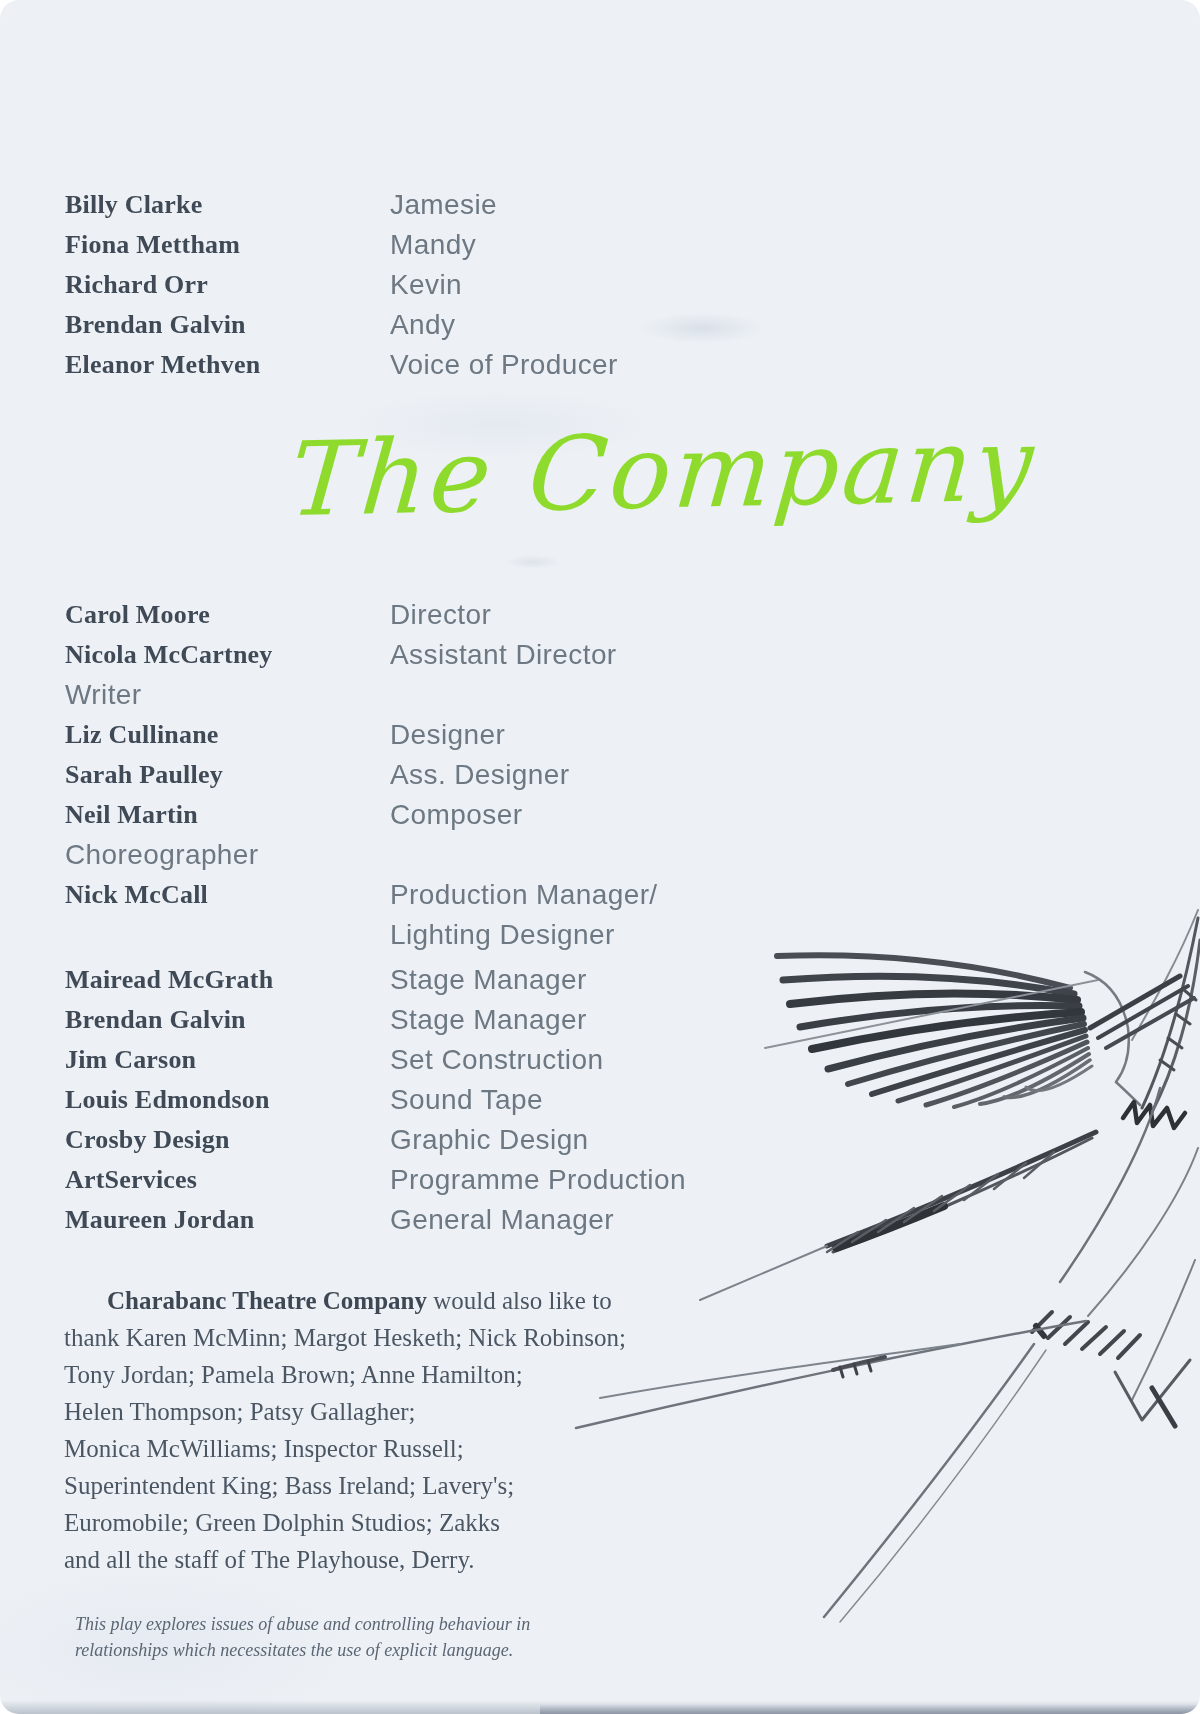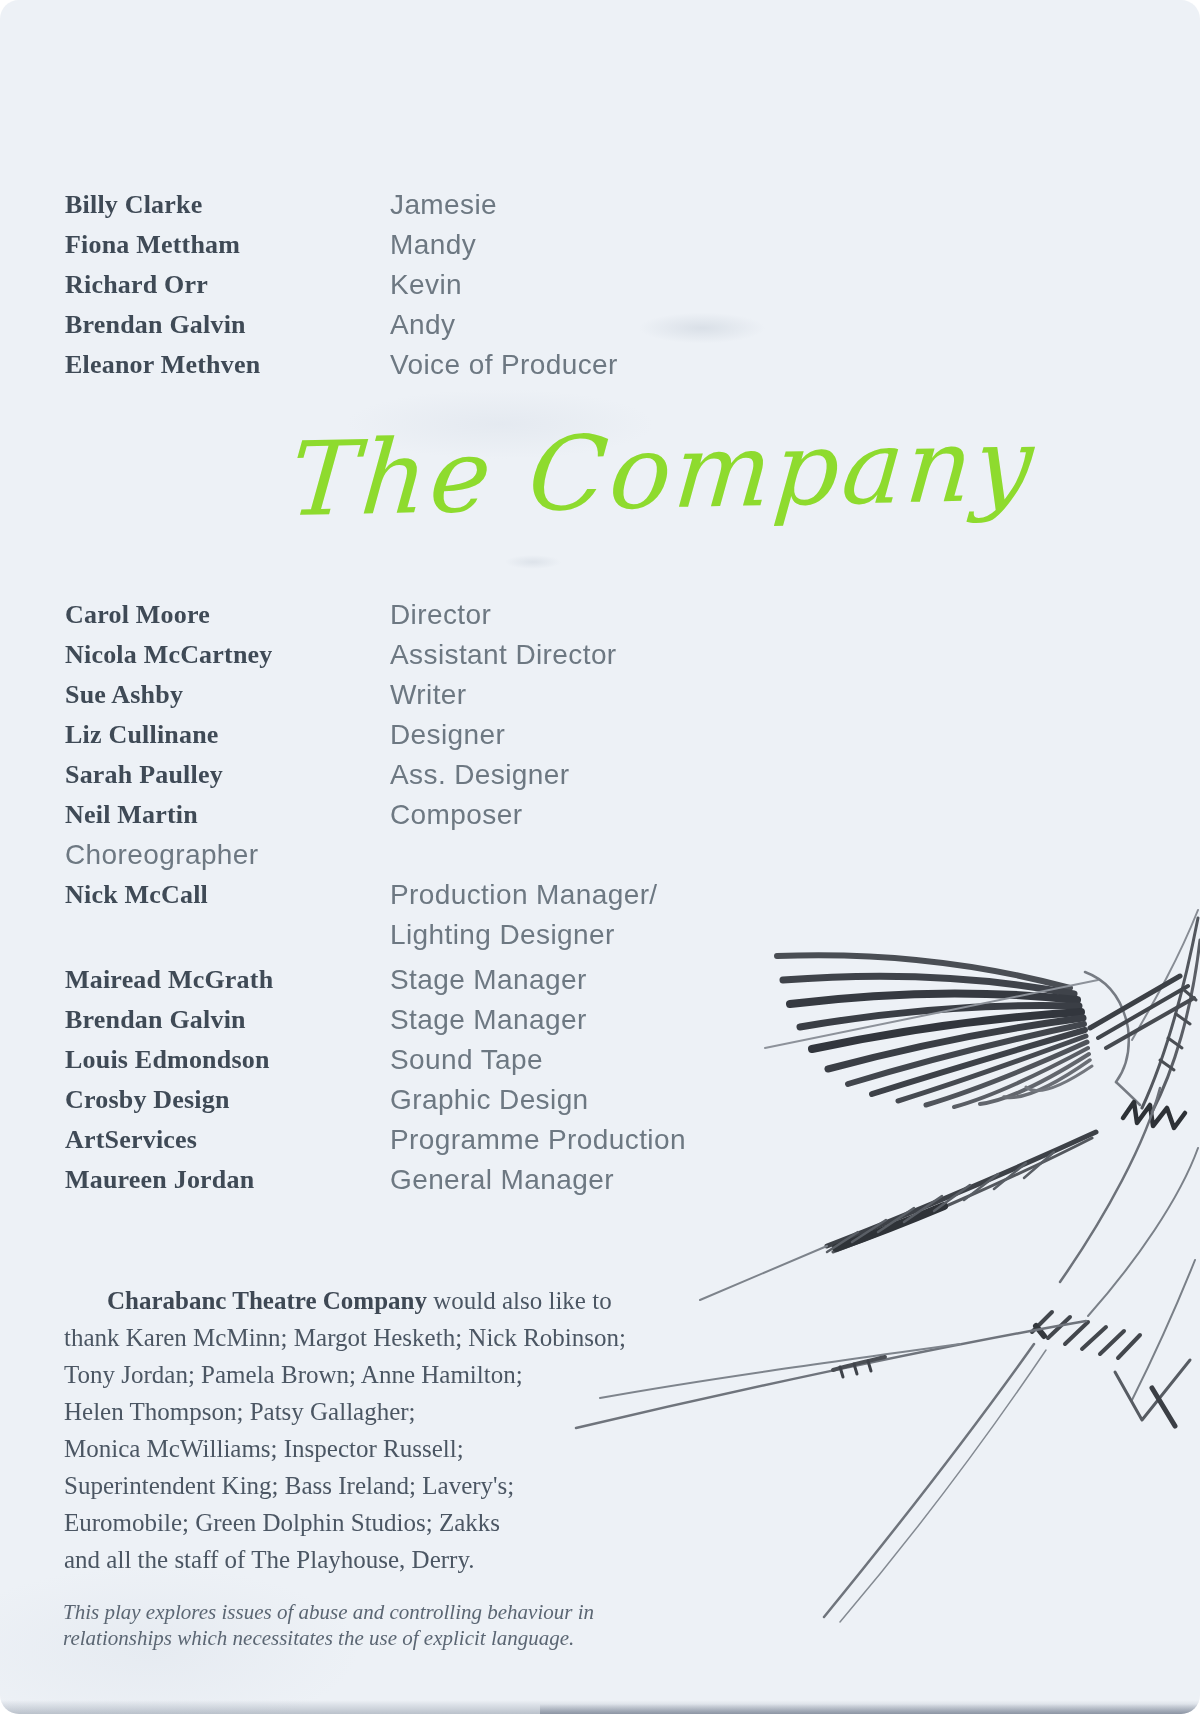--- a/index.html
+++ b/index.html
@@ -46,22 +46,22 @@
 
   #thanks {
     position:absolute; left:64px; top:1282px; width:640px;
     font-size:25px; line-height:37px; color:#4b5663;
     white-space:pre-line; margin:0;
   }
   #thanks .lead { font-weight:bold; color:#3e4854;margin-left:43px; }
 
   #disclaimer {
     position:absolute; left:63px; top:1599px; width:600px;
-    font-style:italic; font-size:21px; line-height:26px;
-    color:#5b6673; white-space:pre-line; margin:0;
+    font-style:italic; font-size:18px; line-height:26px;
+    color:#5b6673; white-space:pre-line; margin:12px;
   }
 
   #sketch { position:absolute; left:540px; top:880px; width:660px; height:790px; }
   #sketch svg { display:block; width:100%; height:100%; }
   #sketch path, #sketch polyline { fill:none; stroke-linecap:round; stroke-linejoin:round; }
 
   #bottom-shadow {
     position:absolute; left:0; bottom:0; width:100%; height:14px;
     background:linear-gradient(to bottom, rgba(125,136,152,0), rgba(125,136,152,.45));
   }
@@ -112,21 +112,20 @@
         <span class="name">Carol Moore</span>
         <span class="role">Director</span>
       </div>
 
       <div class="row">
         <span class="name">Nicola McCartney</span>
         <span class="role">Assistant Director</span>
       </div>
 
       <div class="row">
-        <span class="name">Sue Ashby</span>
         <span class="role">Writer</span>
       </div>
 
       <div class="row">
         <span class="name">Liz Cullinane</span>
         <span class="role">Designer</span>
       </div>
 
       <div class="row">
         <span class="name">Sarah Paulley</span>
@@ -155,20 +154,24 @@
       <div class="row">
         <span class="name">Mairead McGrath</span>
         <span class="role">Stage Manager</span>
       </div>
 
       <div class="row">
         <span class="name">Brendan Galvin</span>
         <span class="role">Stage Manager</span>
       </div>
 
+      <div class="row">
+        <span class="name">Jim Carson</span>
+        <span class="role">Set Construction</span>
+      </div>
 
       <div class="row">
         <span class="name">Louis Edmondson</span>
         <span class="role">Sound Tape</span>
       </div>
 
       <div class="row">
         <span class="name">Crosby Design</span>
         <span class="role">Graphic Design</span>
       </div>

